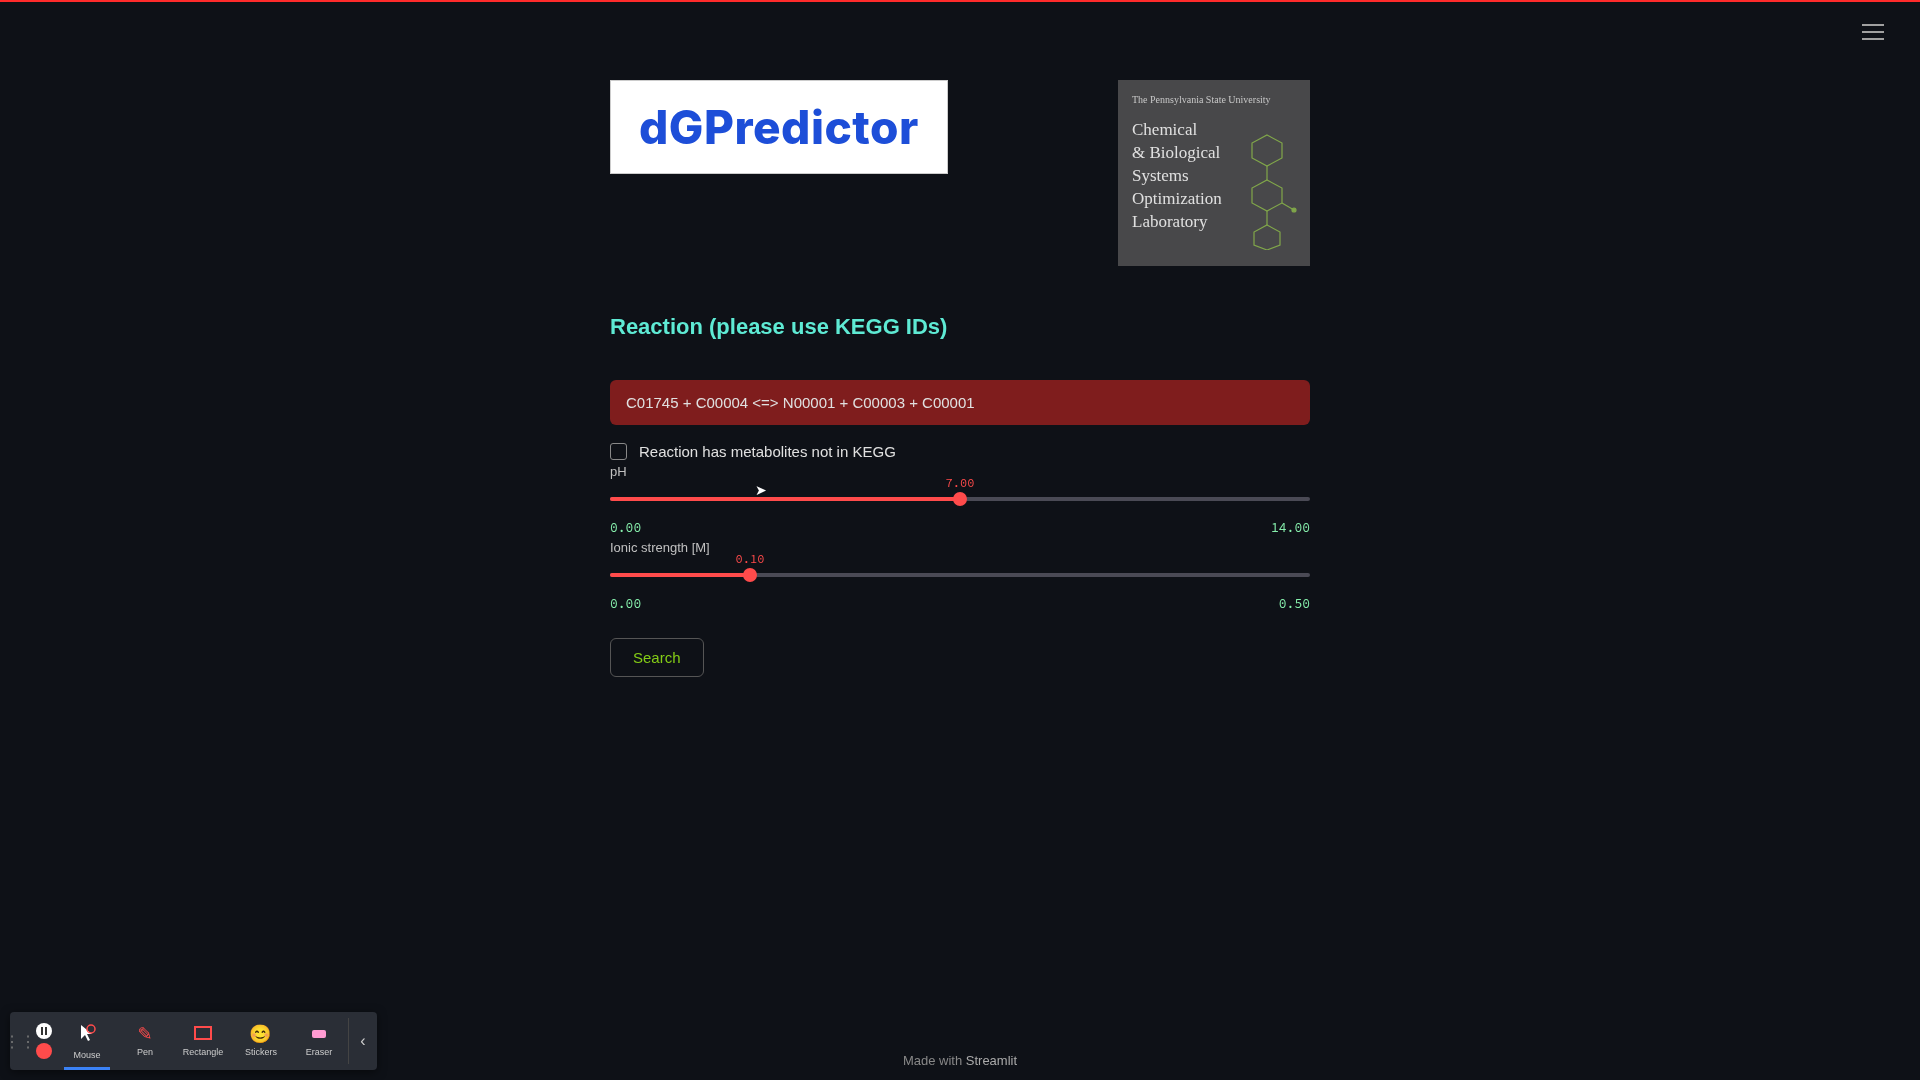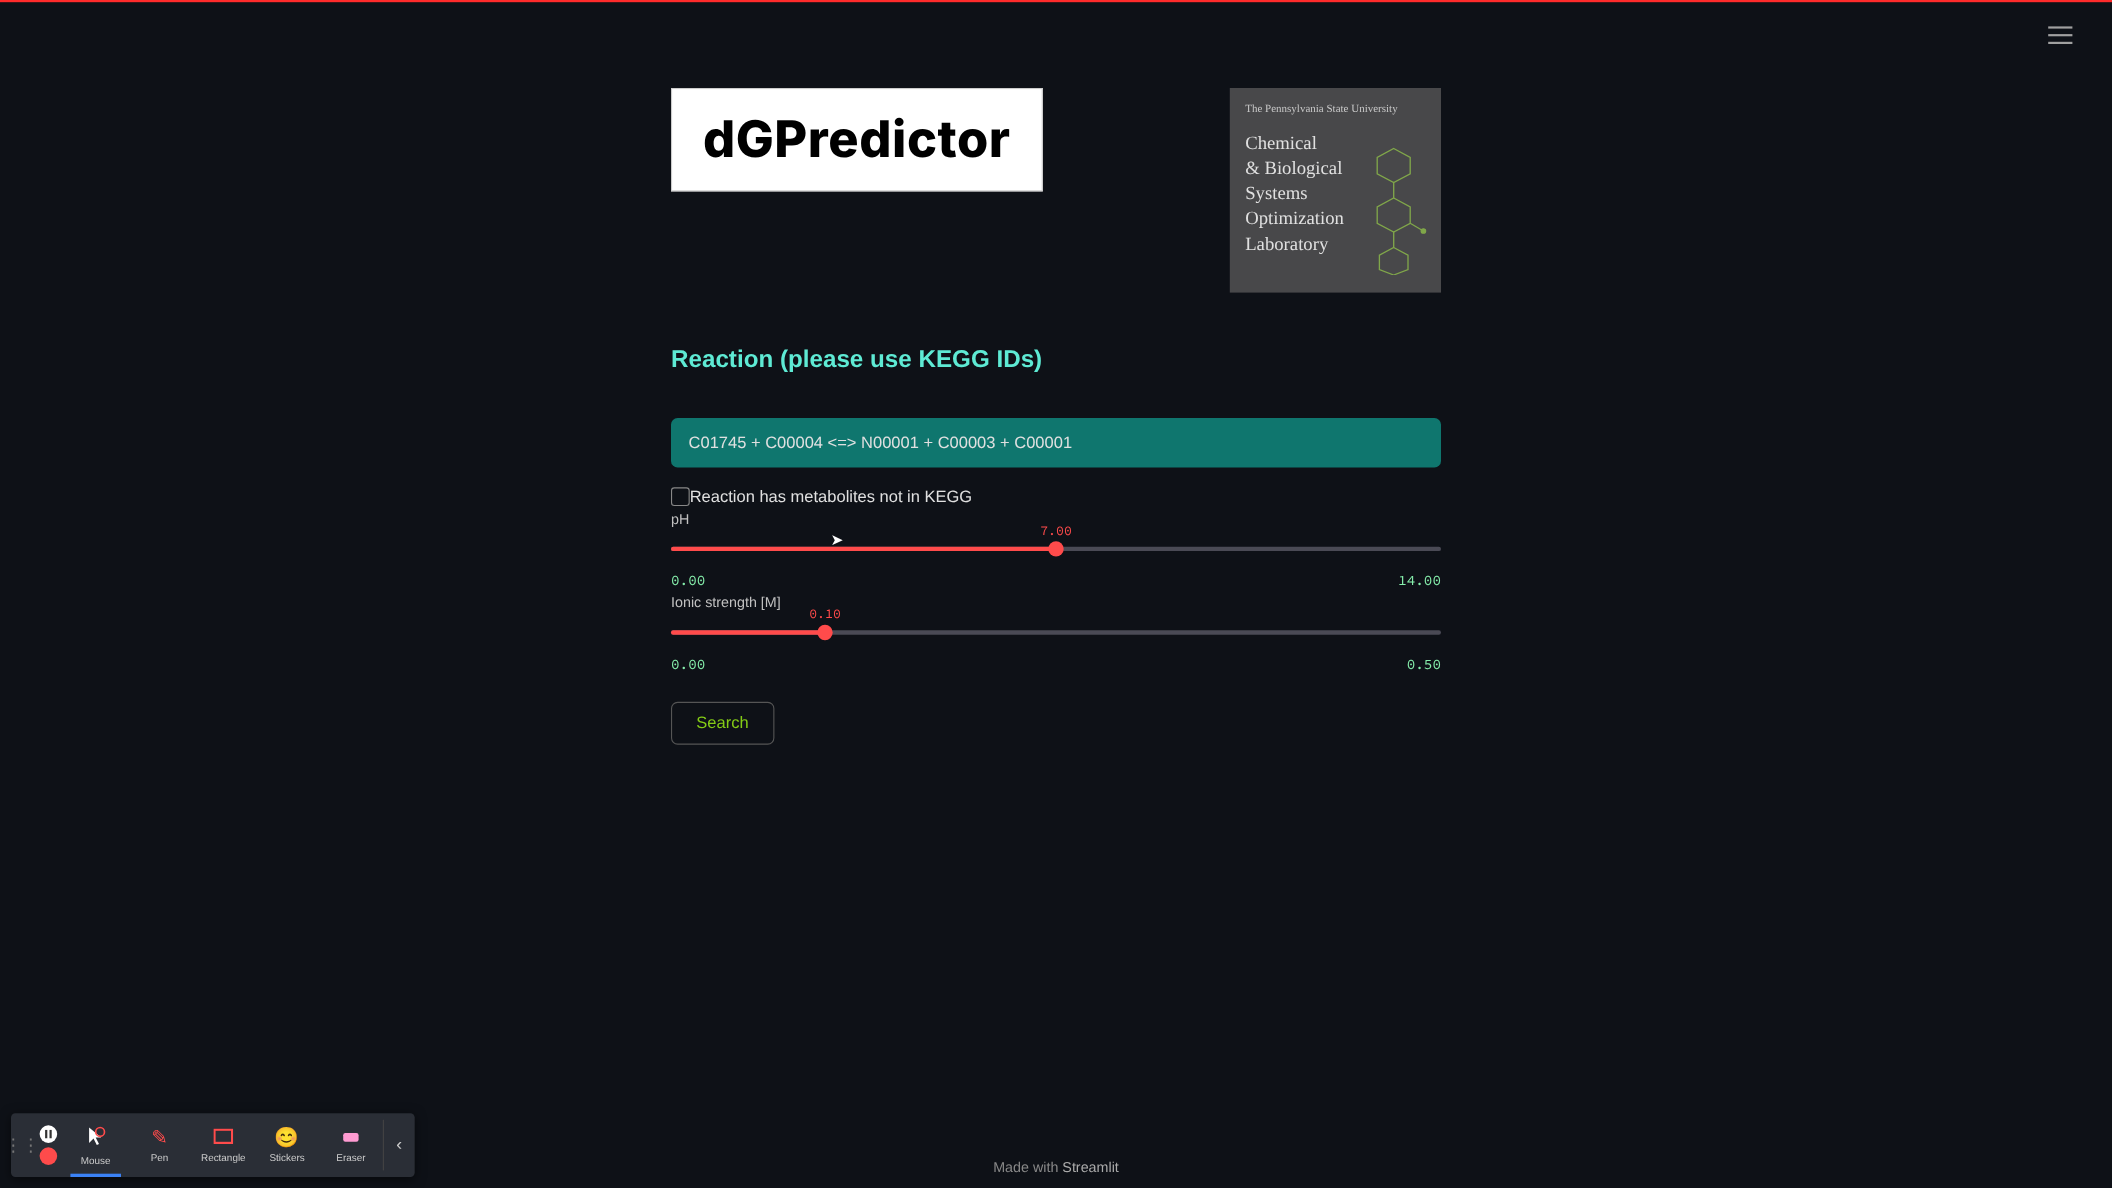--- a/index.html
+++ b/index.html
@@ -47,21 +47,21 @@
 .logo-box {
   background: #fff;
   display: inline-block;
   padding: 18px 28px;
   border: 1px solid #ccc;
 }
 .logo-text {
   font-family: Inter, -apple-system, sans-serif;
   font-size: 46px;
   font-weight: 800;
-  color: #000000;
+  color: #1d4ed8;
   letter-spacing: 0.5px;
 }
 .lab-card {
   position: absolute;
   top: 80px;
   right: 0;
   width: 192px;
   height: 186px;
   background: #48484a;
   color: #d0d0d0;
@@ -86,33 +86,33 @@
 }
 .section-heading {
   font-size: 22px;
   font-weight: 700;
   margin-top: 140px;
   margin-bottom: 40px;
   color: #5eead4;
 }
 .text-input {
   width: 100%;
-  background: #0f766e;
+  background: #7f1d1d;
   border: none;
   border-radius: 6px;
   padding: 14px 16px;
   color: #e0e0e0;
   font-size: 15px;
   font-family: "Source Sans Pro", sans-serif;
 }
 .checkbox-row {
   display: flex;
   align-items: center;
   margin-top: 18px;
-  gap: 0;
+  gap: 12px;
 }
 .checkbox {
   width: 17px;
   height: 17px;
   border: 1.5px solid #888;
   border-radius: 3px;
   background: transparent;
   cursor: pointer;
 }
 .checkbox-label {

